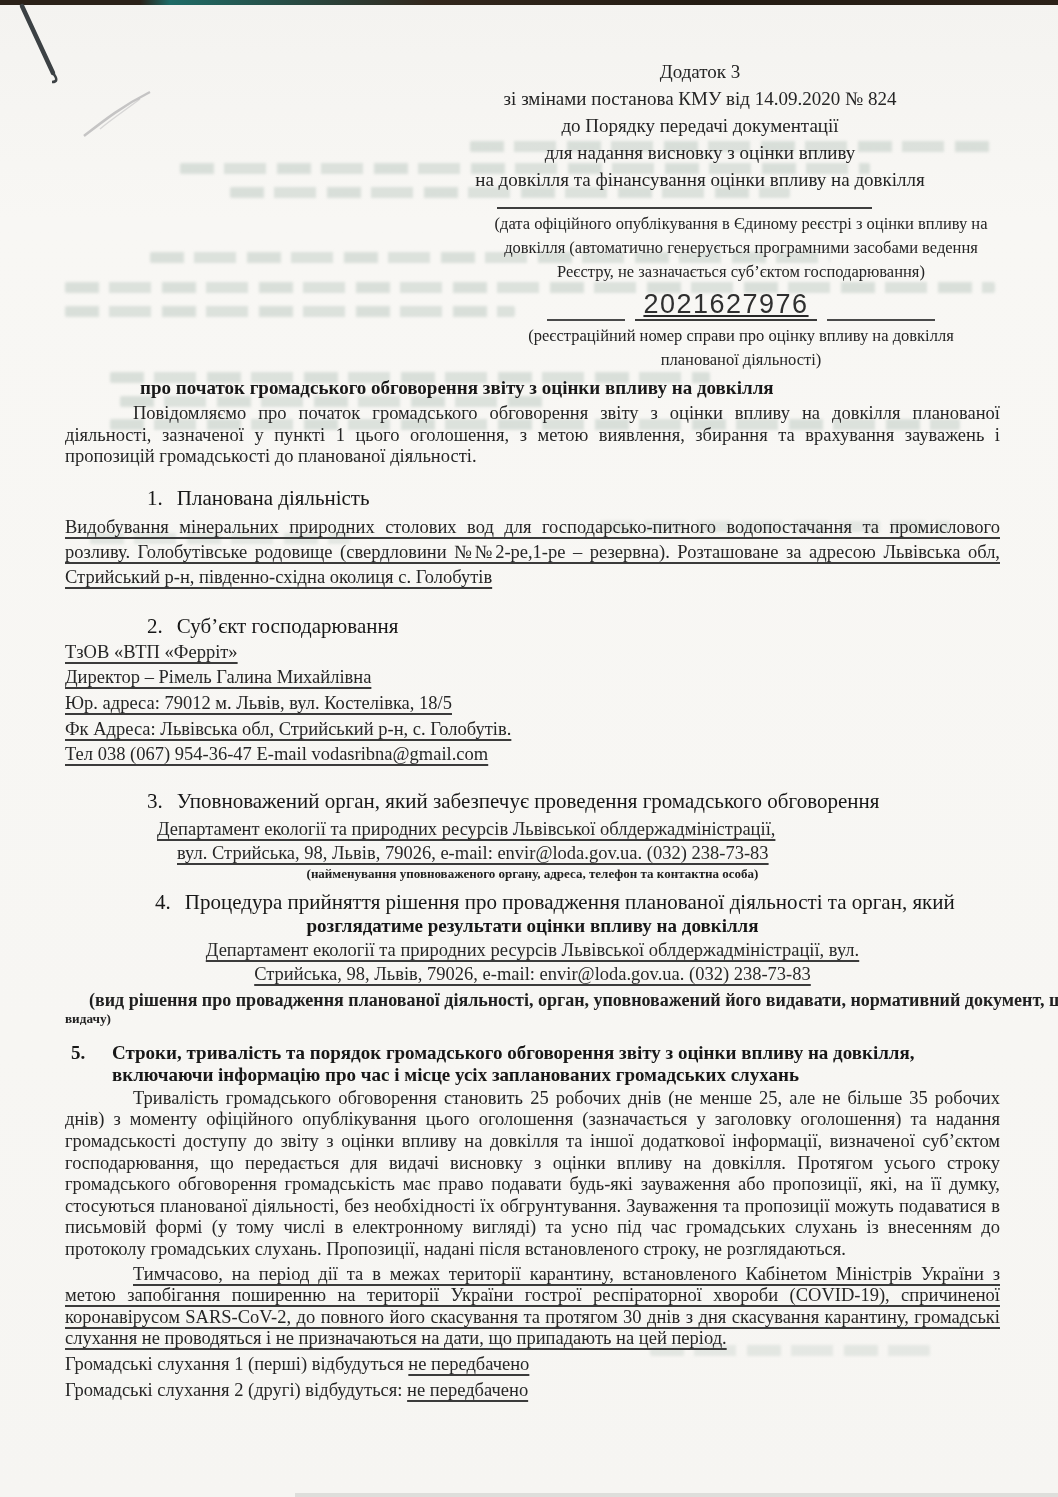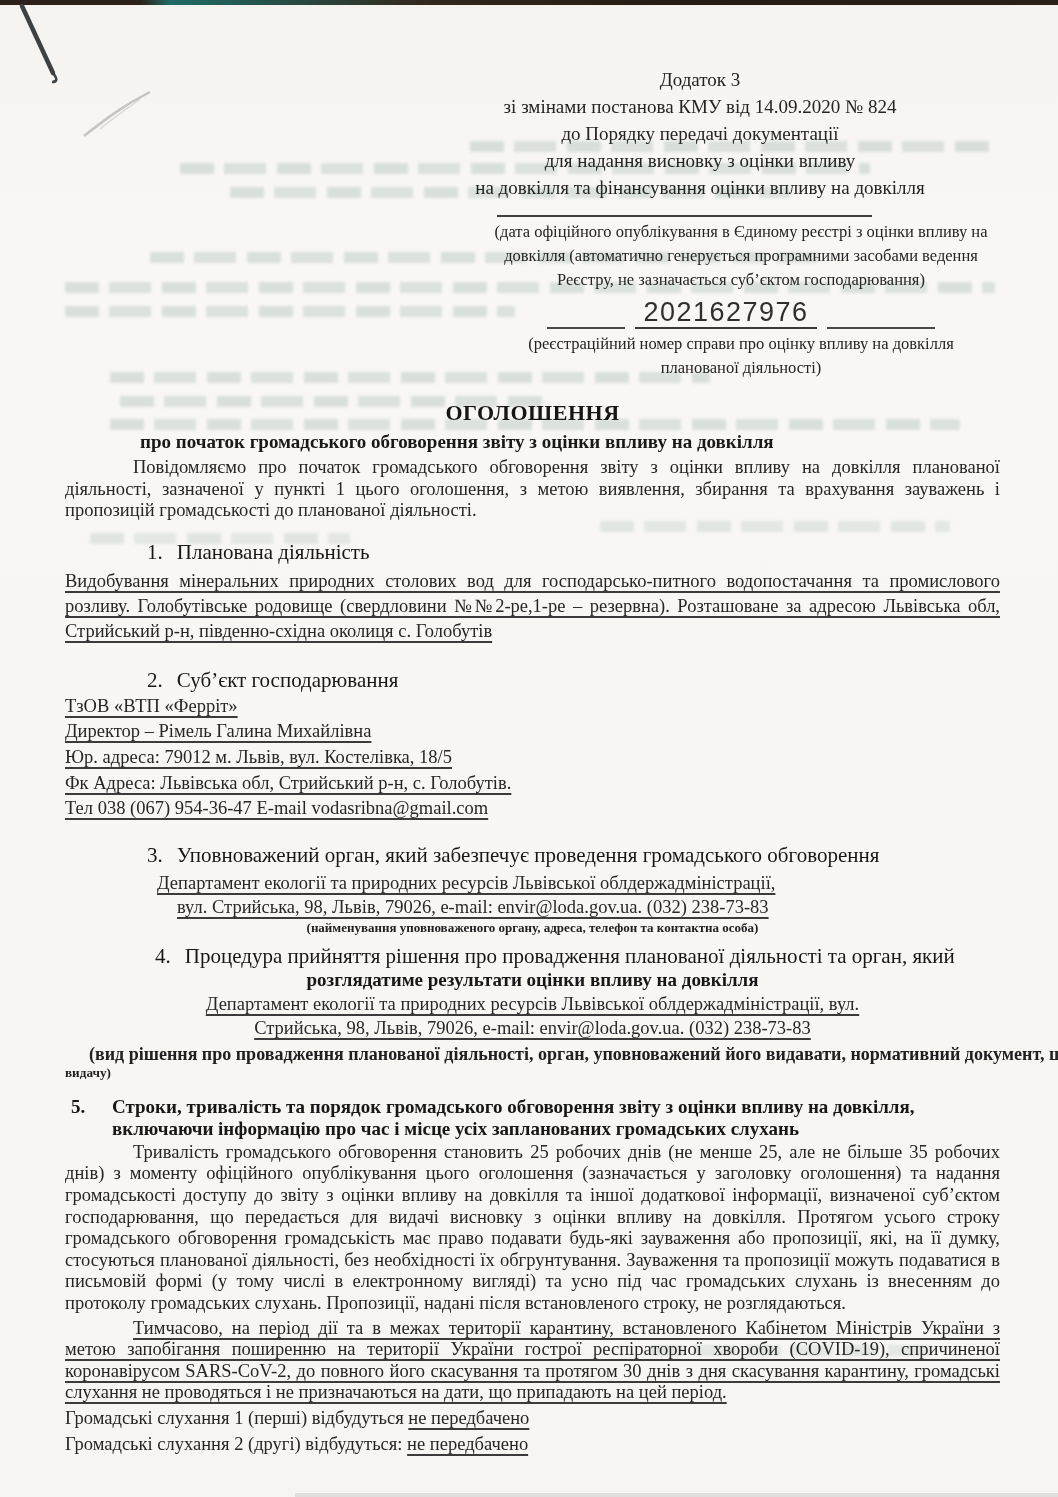--- a/index.html
+++ b/index.html
@@ -8,28 +8,28 @@
     background:linear-gradient(180deg,#f4f3f0 0,#f8f7f4 220px,#f7f6f3 70%,#f6f5f2 100%);
     font-family:"Liberation Serif","DejaVu Serif",serif;
     color:#282828;
   }
   .scan-top-edge{position:absolute;top:0;left:0;width:1058px;height:5px;
     background:linear-gradient(90deg,#2b2118 0,#2b2118 140px,#1e6b66 170px,#33271c 430px,#241c13 700px,#2b2118 100%);}
   .scan-bottom-edge{position:absolute;bottom:0;left:295px;width:763px;height:4px;background:#dededb;}
   .artifact-layer{position:absolute;inset:0;pointer-events:none;}
   .bleed{position:absolute;height:11px;border-radius:2px;filter:blur(1.4px);opacity:.55;
     background:repeating-linear-gradient(90deg,rgba(146,168,157,.55) 0 34px,rgba(146,168,157,0) 34px 44px,rgba(146,168,157,.5) 44px 86px,rgba(146,168,157,0) 86px 97px);}
-  .content{position:absolute;top:12px;left:65px;width:935px;}
+  .content{position:absolute;top:4px;left:65px;width:935px;}
   
   .doc-header{margin:54px 40px 0 375px;text-align:center;font-size:19px;line-height:27px;color:#242424;}
   
   .pub{margin:14px 0 0 420px;width:512px;text-align:center;}
   .blank-rule{border-top:2px solid #3e3e3e;width:375px;margin-left:12px;height:0;}
   .pub-caption{margin-top:3px;font-size:16.5px;line-height:24px;color:#242424;}
-  .num-row{display:flex;align-items:flex-end;justify-content:center;gap:10px;margin-top:5px;height:32px;}
+  .num-row{display:flex;align-items:flex-end;justify-content:center;gap:10px;margin-top:5px;height:32px;text-decoration:underline;}
   .blank-seg{border-bottom:2px solid #4a4a4a;height:22px;}
   .reg-num{font-family:"Liberation Sans","DejaVu Sans",sans-serif;font-size:27px;letter-spacing:1.5px;
     color:#2f2f2f;border-bottom:2px solid #3a3a3a;padding:0 8px;line-height:30px;}
   .reg-caption{margin:3px auto 0;width:440px;font-size:16.5px;line-height:24px;color:#242424;}
   
   .ann-title{margin-top:20px;text-align:center;font-size:22px;font-weight:bold;color:#161616;letter-spacing:.5px;}
   .ann-subtitle{margin:5px 0 0 75px;font-size:19px;font-weight:bold;color:#191919;}
   .para{font-size:18.5px;line-height:21.6px;text-align:justify;color:#262626;}
   .indent{text-indent:68px;}
   .ann-intro{margin-top:4px;}
@@ -103,21 +103,20 @@
       <div class="blank-rule"></div>
       <div class="pub-caption">(дата офіційного опублікування в Єдиному реєстрі з оцінки впливу на довкілля (автоматично генерується програмними засобами ведення Реєстру, не зазначається суб’єктом господарювання)</div>
       <div class="num-row">
         <span class="blank-seg" style="width:78px"></span>
         <span class="reg-num">2021627976</span>
         <span class="blank-seg" style="width:108px"></span>
       </div>
       <div class="reg-caption">(реєстраційний номер справи про оцінку впливу на довкілля планованої діяльності)</div>
     </div>
 
-    <div class="ann-title">ОГОЛОШЕННЯ</div>
     <div class="ann-subtitle">про початок громадського обговорення звіту з оцінки впливу на довкілля</div>
     <div class="para indent ann-intro">Повідомляємо про початок громадського обговорення звіту з оцінки впливу на довкілля планованої діяльності, зазначеної у пункті 1 цього оголошення, з метою виявлення, збирання та врахування зауважень і пропозицій громадськості до планованої діяльності.</div>
 
     <div class="sec-head s1-head">
       <span class="sec-num">1.</span><span>Планована діяльність</span>
     </div>
     <div class="para u s1-body">Видобування мінеральних природних столових вод для господарсько-питного водопостачання та промислового розливу.  Голобутівське родовище (свердловини №№2-ре,1-ре – резервна). Розташоване за адресою Львівська обл, Стрийський р-н, південно-східна околиця с. Голобутів</div>
 
     <div class="sec-head s2-head">
       <span class="sec-num">2.</span><span>Суб’єкт господарювання</span>

